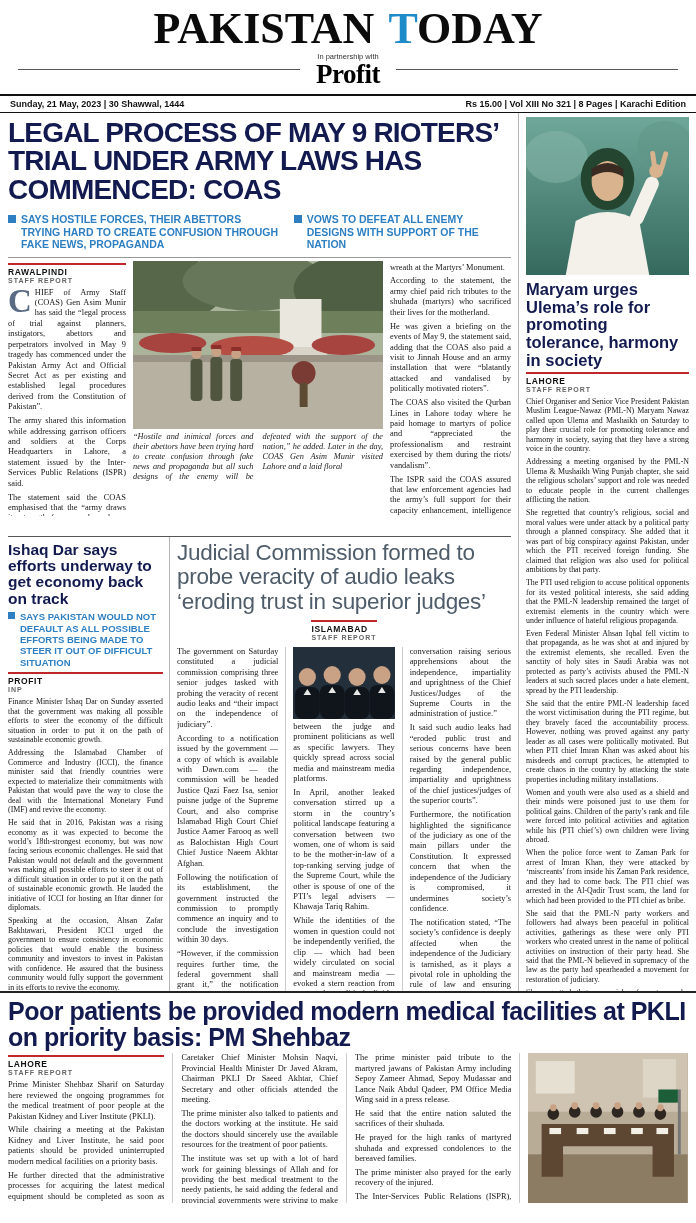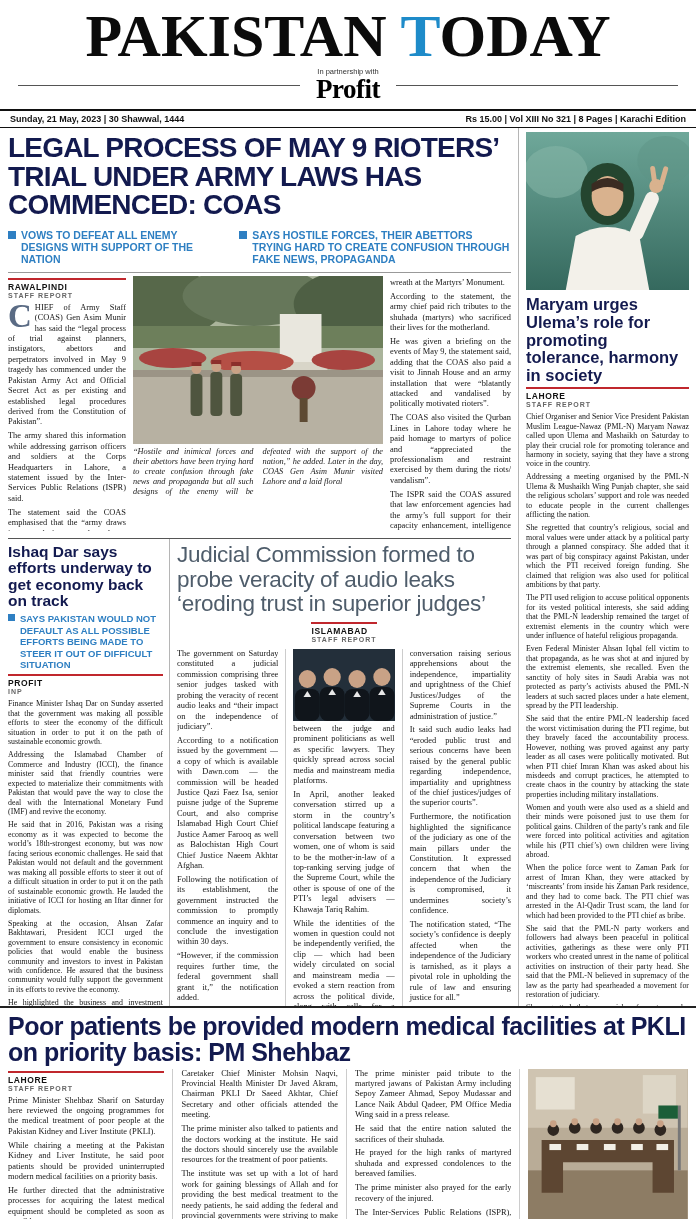--- a/index.html
+++ b/index.html
@@ -4,21 +4,21 @@
 <style>
   * { box-sizing: border-box; }
   body { margin:0; background:#dedede; }
   .page {
     width:696px; height:1223px; margin:0 auto; background:#ffffff;
     overflow:hidden; position:relative;
     font-family:"Liberation Serif", serif; color:#151515;
   }
   
   .masthead { text-align:center; padding-top:8px; }
-  .mast-title { font-family:"Liberation Serif", serif; font-weight:bold; font-size:60px; line-height:0.95; color:#0b0b0b; letter-spacing:0; }
+  .mast-title { font-family:"Liberation Serif", serif; font-weight:bold; font-size:44px; line-height:0.95; color:#0b0b0b; letter-spacing:0; }
   .mast-title span:first-child { margin-right:14px; }
   .mast-title .blue-t { color:#1e8bc9; }
   .partnership { display:flex; align-items:center; justify-content:center; margin-top:2px; padding:0 18px; }
   .partnership .rule { flex:1; height:1px; background:#555; }
   .partner-stack { padding:0 16px; text-align:center; }
   .partner-tag { font-family:"Liberation Sans", sans-serif; font-size:7.5px; color:#333; }
   .partner-name { font-family:"Liberation Serif", serif; font-weight:bold; font-size:27px; line-height:1; color:#000; letter-spacing:-0.5px; }
   
   .datebar {
     margin-top:6px; border-top:2px solid #111; border-bottom:1px solid #111;
@@ -45,21 +45,21 @@
   
   .story-label { margin:2px 0 4px; font-family:"Liberation Sans", sans-serif; }
   .story-label .bar { height:2px; background:#c0272d; margin-bottom:2px; }
   .story-label .city { font-weight:bold; font-size:8.5px; letter-spacing:0.6px; color:#111; }
   .story-label .byline { font-size:7px; letter-spacing:1px; color:#666; font-weight:bold; }
   
   .bodytext p { margin:0 0 3.5px; font-size:8.4px; line-height:1.24; text-align:justify; }
   .rail-body p, .dar-body p { font-size:7.9px; line-height:1.2; }
   .dropcap { float:left; font-size:33px; line-height:27px; font-weight:bold; color:#5a6b84; padding-right:3px; font-family:"Liberation Serif", serif; }
   
-  .middle-band { flex:1; min-height:0; display:flex; border-top:1px solid #555; margin-top:7px; overflow:hidden; }
+  .middle-band { flex:1; min-height:0; display:flex; border-top:1px solid #555; margin-top:20px; overflow:hidden; }
   .dar-col { width:162px; flex:0 0 auto; padding:4px 6px 0 0; border-right:1px solid #b5b5b5; overflow:hidden; }
   .dar-headline { margin:1px 0 4px; font-family:"Liberation Sans", sans-serif; font-weight:bold; font-size:15.5px; line-height:1.06; color:#131a4f; }
   .dar-kicker { display:flex; gap:5px; font-family:"Liberation Sans", sans-serif; font-weight:bold; font-size:9.5px; line-height:1.2; color:#2e7fc2; text-transform:uppercase; margin:4px 0; }
   .dar-kicker .bullet { flex:0 0 auto; width:7px; height:7px; background:#2e7fc2; margin-top:1px; }
   .judicial { flex:1; min-width:0; padding:4px 0 0 7px; display:flex; flex-direction:column; overflow:hidden;align-items:center; }
   .judicial-headline { margin:0 0 3px; font-family:"Liberation Sans", sans-serif; font-weight:normal; font-size:22.5px; line-height:1.1; color:#4f5d6b; letter-spacing:-0.3px; }
   .judicial-cols { flex:1; min-height:0; display:flex; margin-top:2px; overflow:hidden; }
   .jcol { flex:1; min-width:0; overflow:hidden; }
   .jcol + .jcol { border-left:1px solid #ccc; padding-left:7px; margin-left:7px; }
   .judges-photo { width:100%; height:72px; display:block; margin-bottom:3px; background:#232f3a; }
@@ -96,27 +96,27 @@
     <span>Sunday, 21 May, 2023 | 30 Shawwal, 1444</span>
     <span>Rs 15.00 | Vol XIII No 321 | 8 Pages | Karachi Edition</span>
   </div>
 
   <div class="content">
     <div class="left-main">
 
       <section class="lead-story">
         <h1 class="lead-headline">LEGAL PROCESS OF MAY 9 RIOTERS’ TRIAL UNDER ARMY LAWS HAS COMMENCED: COAS</h1>
         <div class="kickers">
+          <div class="kicker k1">
+              <span class="bullet"></span>
+              <span>SAYS HOSTILE FORCES, THEIR ABETTORS TRYING HARD TO CREATE CONFUSION THROUGH FAKE NEWS, PROPAGANDA</span>
+            </div>
           <div class="kicker k2">
               <span class="bullet"></span>
               <span>VOWS TO DEFEAT ALL ENEMY DESIGNS WITH SUPPORT OF THE NATION</span>
-            </div>
-          <div class="kicker k1">
-              <span class="bullet"></span>
-              <span>SAYS HOSTILE FORCES, THEIR ABETTORS TRYING HARD TO CREATE CONFUSION THROUGH FAKE NEWS, PROPAGANDA</span>
             </div>
         </div>
         <div class="lead-row">
           <div class="lead-col1 bodytext">
             <div class="story-label">
               <div class="bar"></div>
               <div class="city">RAWALPINDI</div>
               <div class="byline">STAFF REPORT</div>
             </div>
             <p><span class="dropcap">C</span><span>HIEF of Army Staff (COAS) Gen Asim Munir has said the “legal process of trial against planners, instigators, abettors and perpetrators involved in May 9 tragedy has commenced under the Pakistan Army Act and Official Secret Act as per existing and established legal procedures derived from the Constitution of Pakistan”.</span></p>

